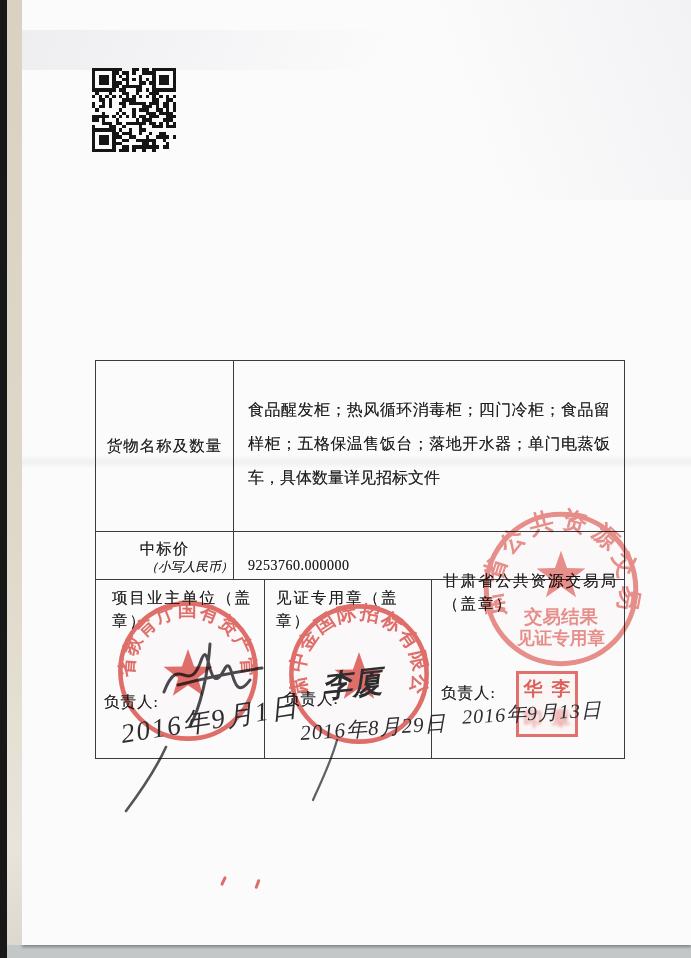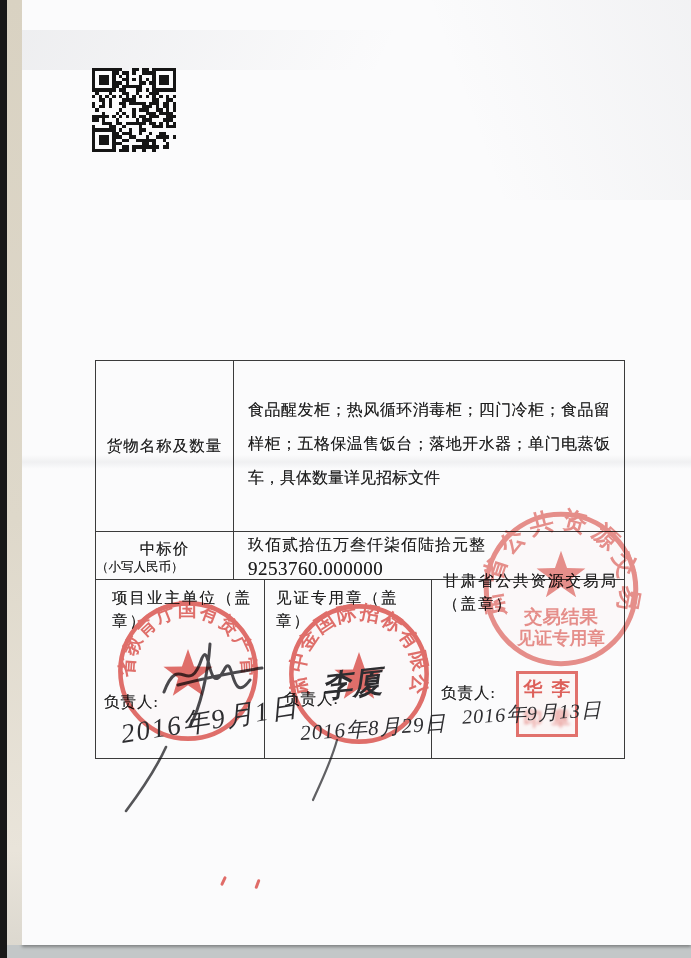--- a/index.html
+++ b/index.html
@@ -400,23 +400,22 @@
     <div class="tline" style="left:0;top:170px;width:528px;height:1.4px;"></div>
     <div class="tline" style="left:0;top:218px;width:528px;height:1.4px;"></div>
     <div class="tline" style="left:137px;top:0;width:1.4px;height:218px;"></div>
     <div class="tline" style="left:168px;top:218px;width:1.4px;height:179px;"></div>
     <div class="tline" style="left:335px;top:218px;width:1.4px;height:179px;"></div>
 
     <div class="abs goods ink" style="left:152px;top:32px;width:362px;">食品醒发柜；热风循环消毒柜；四门冷柜；食品留样柜；五格保温售饭台；落地开水器；单门电蒸饭车，具体数量详见招标文件</div>
     <div class="abs celllabel ink" style="left:0;top:75px;width:137px;text-align:center;">货物名称及数量</div>
 
     <div class="abs celllabel ink" style="left:0;top:178px;width:137px;text-align:center;">中标价</div>
-    <div class="abs small ink" style="left:0;top:198px;width:137px;text-align:left;">（小写人民币）</div>
-    <div class="abs ink" style="left:152px;top:174px;font-size:16px;letter-spacing:1px;">玖佰贰拾伍万叁仟柒佰陆拾元整</div>
-    <div class="abs ink" style="left:152px;top:197px;font-size:19px;letter-spacing:.5px;">9253760.000000</div>
+    <div class="abs small ink" style="left:0;top:198px;width:137px;text-align:right;font-style:italic;">（小写人民币）</div>
+    <div class="abs ink" style="left:152px;top:197px;font-size:14px;letter-spacing:.5px;">9253760.000000</div>
 
     <div class="abs hdr ink" style="left:16px;top:225px;width:152px;">项目业主单位（盖章）</div>
     <div class="abs hdr ink" style="left:180px;top:225px;width:150px;">见证专用章（盖章）</div>
     <div class="abs hdr ink" style="left:347px;top:208px;width:175px;">甘肃省公共资源交易局（盖章）</div>
 
     <div class="abs resp ink" style="left:8px;top:331px;">负责人:</div>
     <div class="abs resp ink" style="left:188px;top:328px;">负责人:</div>
     <div class="abs resp ink" style="left:345px;top:322px;">负责人:</div>
   </div>
 

